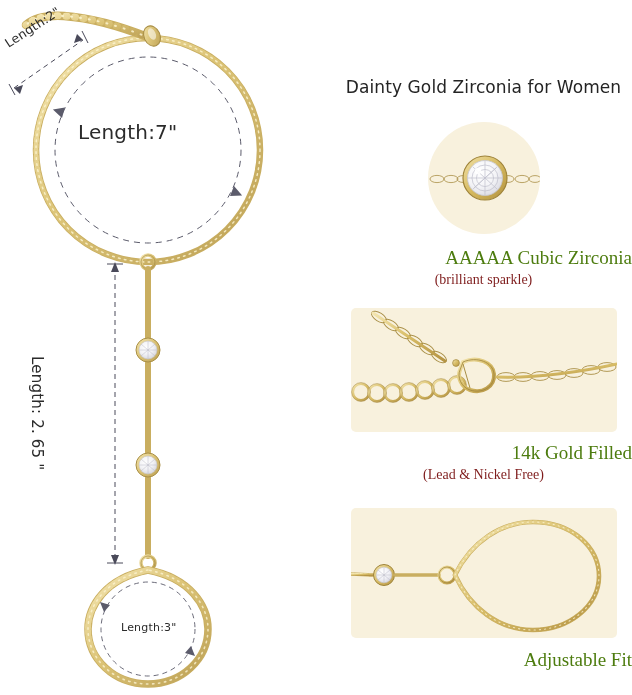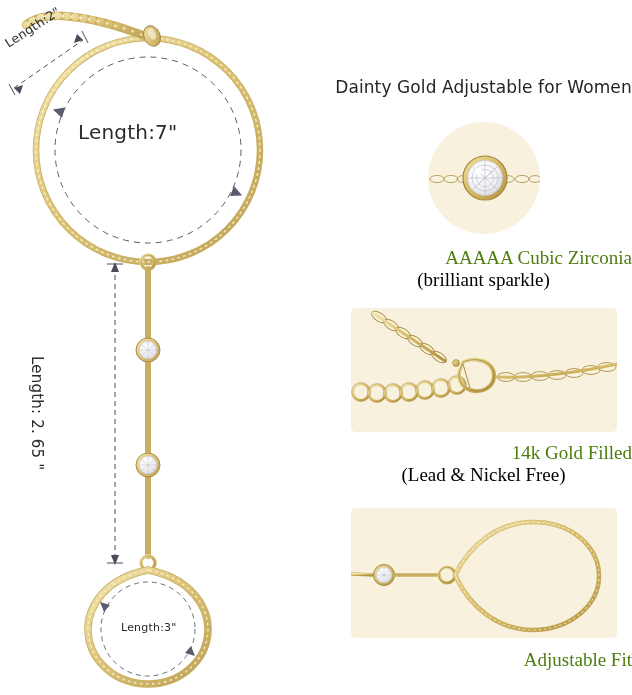--- a/index.html
+++ b/index.html
@@ -140,23 +140,23 @@
     text-align: right;
     font-family: "Liberation Serif", serif;
     font-size: 19px;
     line-height: 24px;
     color: #4d7c0f;
     margin-top: 12px;
   }
   .caption-sub {
     text-align: center;
     font-family: "Liberation Serif", serif;
-    font-size: 19px;
+    font-size: 14px;
     line-height: 18px;
-    color: #000000;
+    color: #7f1d1d;
     margin-top: 1px;
   }
   #feature-block-1 .caption-main { margin-top: 9px; }
   #feature-block-2 .caption-main { margin-top: 10px; }
 </style>
 </head>
 <body>
 
 <div id="diagram-column">
 
@@ -276,21 +276,21 @@
 
   <div class="dim-label" id="label-length-7">Length:7"</div>
 
   <div class="dim-label" id="label-length-265">Length: 2. 65 "</div>
 
   <div class="dim-label" id="label-length-3">Length:3"</div>
 </div>
 
 <div id="info-column">
 
-  <div id="brand-subtitle">Dainty Gold Adjustable for Women</div>
+  <div id="brand-subtitle">Dainty Gold Zirconia for Women</div>
 
   <div class="feature-block" id="feature-block-0">
 
     <div class="media-round">
       <svg class="media-svg" viewBox="0 0 112 112">
         <defs>
           <linearGradient id="g2" x1="0" y1="0" x2="1" y2="1">
             <stop offset="0%" stop-color="#F2E2A8"></stop>
             <stop offset="50%" stop-color="#D5B95F"></stop>
             <stop offset="100%" stop-color="#B2913F"></stop>

